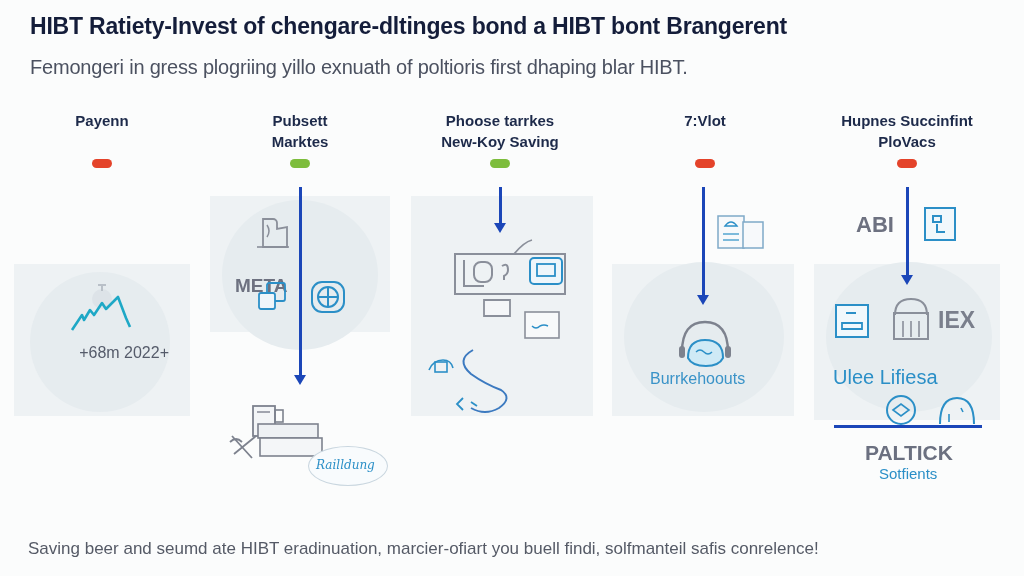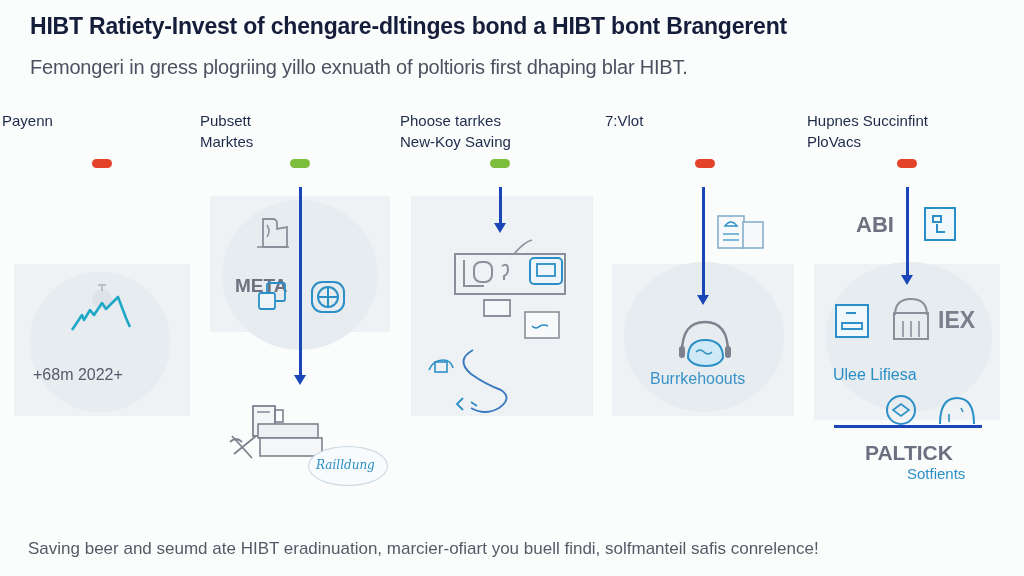--- a/index.html
+++ b/index.html
@@ -2,21 +2,21 @@
 <html><head>
   <meta charset="utf-8">
   <style>
     * { box-sizing: border-box; margin: 0; padding: 0; }
     html, body { width: 1024px; height: 576px; overflow: hidden; background: #fbfcfc; }
     body { position: relative; font-family: "Liberation Sans", "DejaVu Sans", sans-serif; color: #1a2440; }
 
     .title { position: absolute; left: 30px; top: 13px; font-size: 23px; font-weight: bold; color: #141d3a; letter-spacing: -0.2px; white-space: nowrap; }
     .subtitle { position: absolute; left: 30px; top: 56px; font-size: 20px; color: #4b5160; white-space: nowrap; letter-spacing: -0.2px; }
 
-    .col-head { position: absolute; top: 110px; width: 200px; text-align: left; font-size: 15px; font-weight: normal; color: #1d2a4a; line-height: 21px; }
+    .col-head { position: absolute; top: 110px; width: 200px; text-align: center; font-size: 15px; font-weight: bold; color: #1d2a4a; line-height: 21px; }
     .pill { position: absolute; top: 159px; width: 20px; height: 9px; border-radius: 5px; }
     .pill.red { background: #e4432a; }
     .pill.green { background: #7dbd3c; }
 
     .panel { position: absolute; background: #eef2f4; }
     .circle { position: absolute; border-radius: 50%; background: #e6ecef; }
 
     .arrow { position: absolute; width: 3px; background: #1b46b8; }
     .arrow::after { content: ""; position: absolute; left: -5px; bottom: -8px; border-left: 6.5px solid transparent; border-right: 6.5px solid transparent; border-top: 10px solid #1b46b8; }
 
@@ -62,21 +62,21 @@
 <div class="pill red" style="left:897px;"></div>
 
 <div class="panel" style="left:14px; top:264px; width:176px; height:152px;"></div>
 <div class="circle" style="left:30px; top:272px; width:140px; height:140px;"></div>
 <svg style="left:68px; top:283px;" width="70" height="60">
   <circle cx="34" cy="16" r="10" fill="#dde3e8"></circle>
   <line x1="34" y1="2" x2="34" y2="8" stroke="#b9c0c8" stroke-width="2"></line>
   <line x1="30" y1="2" x2="38" y2="2" stroke="#b9c0c8" stroke-width="2"></line>
   <polyline points="4,47 14,32 16,37 22,27 26,32 34,20 38,26 50,14 58,35 62,44" fill="none" stroke="#1ea8c6" stroke-width="2.6" stroke-linejoin="round"></polyline>
 </svg>
-<div class="lbl-dark" style="left:33px; top:366px; width:136px; text-align:left; font-size:16px;">+68m 2022+</div>
+<div class="lbl-dark" style="left:33px; top:344px; width:136px; text-align:right; font-size:16px;">+68m 2022+</div>
 
 <div class="panel" style="left:210px; top:196px; width:180px; height:136px;"></div>
 <div class="circle" style="left:222px; top:200px; width:156px; height:150px;"></div>
 <svg style="left:255px; top:215px;" width="40" height="36">
   <path d="M8 4 h10 a4 4 0 0 1 4 4 v6 l10 -2 v20 h-24 z" fill="none" stroke="#8a8f9a" stroke-width="1.8"></path>
   <path d="M12 10 q4 6 0 12" fill="none" stroke="#8a8f9a" stroke-width="1.5"></path>
   <line x1="2" y1="32" x2="34" y2="32" stroke="#8a8f9a" stroke-width="1.6"></line>
 </svg>
 <div class="lbl-gray" style="left:235px; top:251px; font-size:19px; color:#6d7180;margin-top:24px;">META</div>
 <svg style="left:256px; top:281px;" width="32" height="32">
@@ -154,26 +154,26 @@
   <path d="M8 20 h20 v6 h-20 z M12 10 h10" fill="none" stroke="#2b8fc7" stroke-width="1.8"></path>
 </svg>
 <svg style="left:891px; top:297px;" width="40" height="44">
   <path d="M4 18 q0 -16 16 -16 q16 0 16 16" fill="none" stroke="#8a8f9a" stroke-width="2"></path>
   <rect x="3" y="16" width="34" height="26" fill="none" stroke="#8a8f9a" stroke-width="2"></rect>
   <line x1="12" y1="24" x2="12" y2="40" stroke="#8a8f9a" stroke-width="1.6"></line>
   <line x1="20" y1="24" x2="20" y2="40" stroke="#8a8f9a" stroke-width="1.6"></line>
   <line x1="28" y1="24" x2="28" y2="40" stroke="#8a8f9a" stroke-width="1.6"></line>
 </svg>
 <div class="lbl-gray" style="left:938px; top:307px; font-size:23px; color:#7a7f8c;">IEX</div>
-<div class="lbl-blue" style="left:833px; top:366px; font-size:16px;">Ulee Lifiesa</div>
+<div class="lbl-blue" style="left:833px; top:366px; font-size:20px;">Ulee Lifiesa</div>
 <svg style="left:885px; top:394px;" width="32" height="32">
   <circle cx="16" cy="16" r="14" fill="none" stroke="#2b8fc7" stroke-width="2"></circle>
   <path d="M8 16 l8 -6 l8 6 l-8 6 z" fill="none" stroke="#2b8fc7" stroke-width="1.6"></path>
 </svg>
 <svg style="left:937px; top:394px;" width="40" height="32">
   <path d="M3 30 q0 -26 17 -26 q17 0 17 26" fill="none" stroke="#2b8fc7" stroke-width="2"></path>
   <path d="M12 20 v8 M24 14 l2 4" fill="none" stroke="#2b8fc7" stroke-width="1.6"></path>
 </svg>
 <div class="hline" style="left:834px; top:425px; width:148px;"></div>
 <div class="lbl-gray" style="left:865px; top:441px; font-size:21px; color:#6b7080;">PALTICK</div>
-<div class="lbl-blue" style="left:879px; top:465px; font-size:15px;margin-left:28px;">Sotfients</div>
+<div class="lbl-blue" style="left:879px; top:465px; font-size:15px;">Sotfients</div>
 
 <div class="footer">Saving beer and seumd ate HIBT eradinuation, marcier-ofiart you buell findi, solfmanteil safis conrelence!</div>
 
 </body></html>

